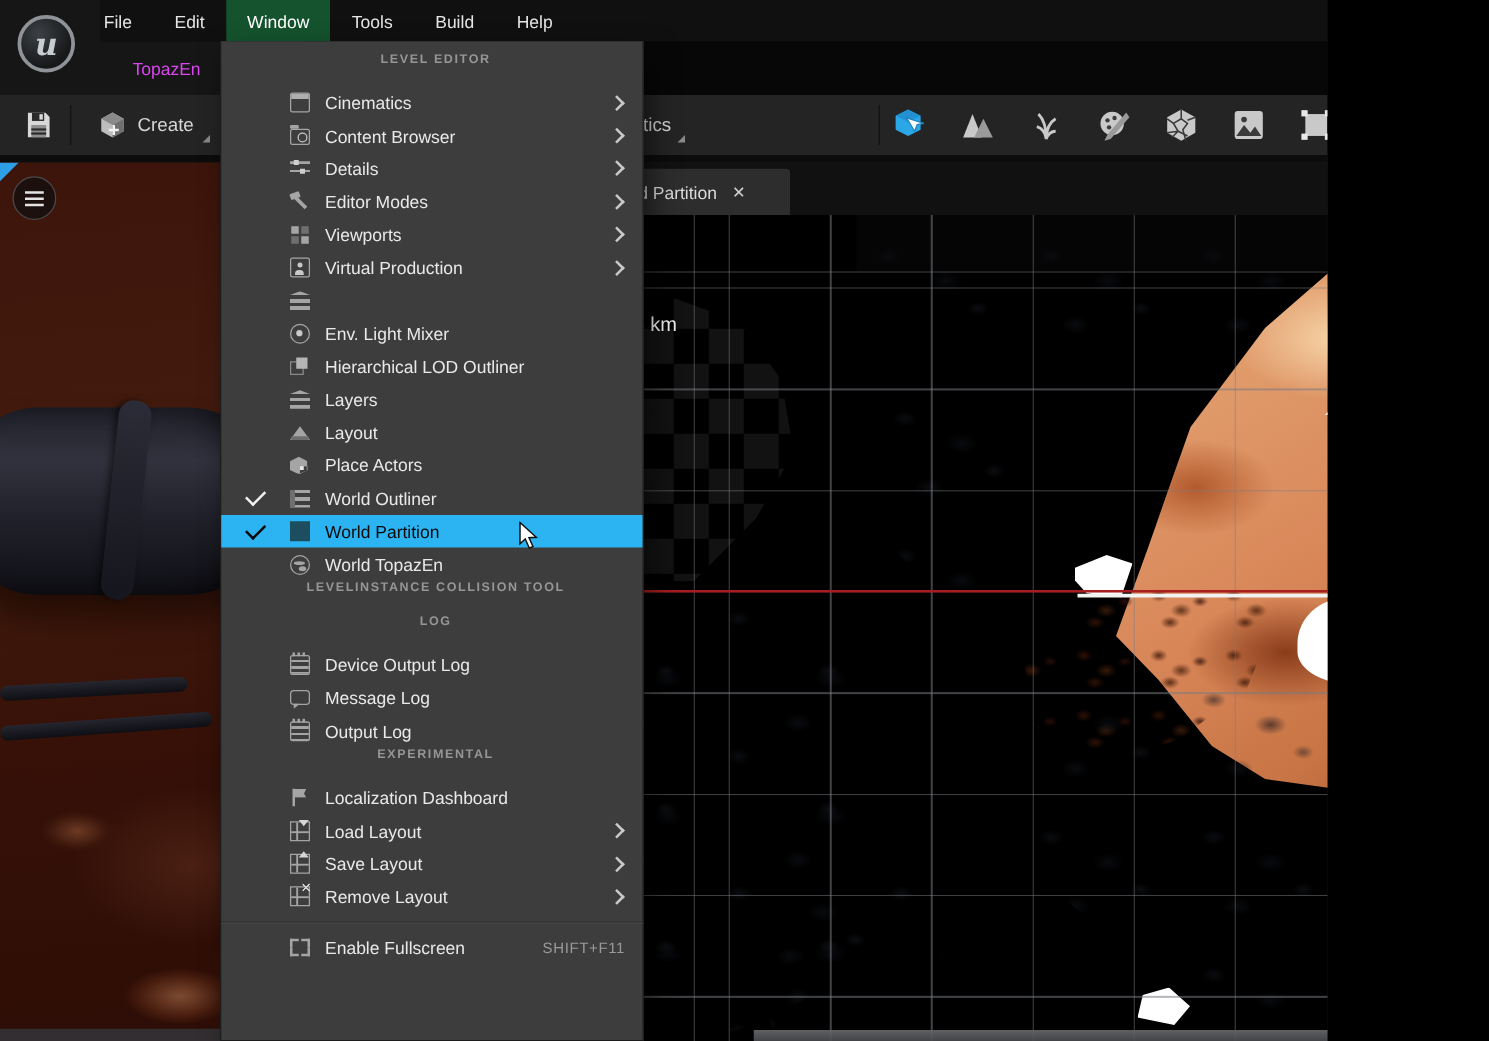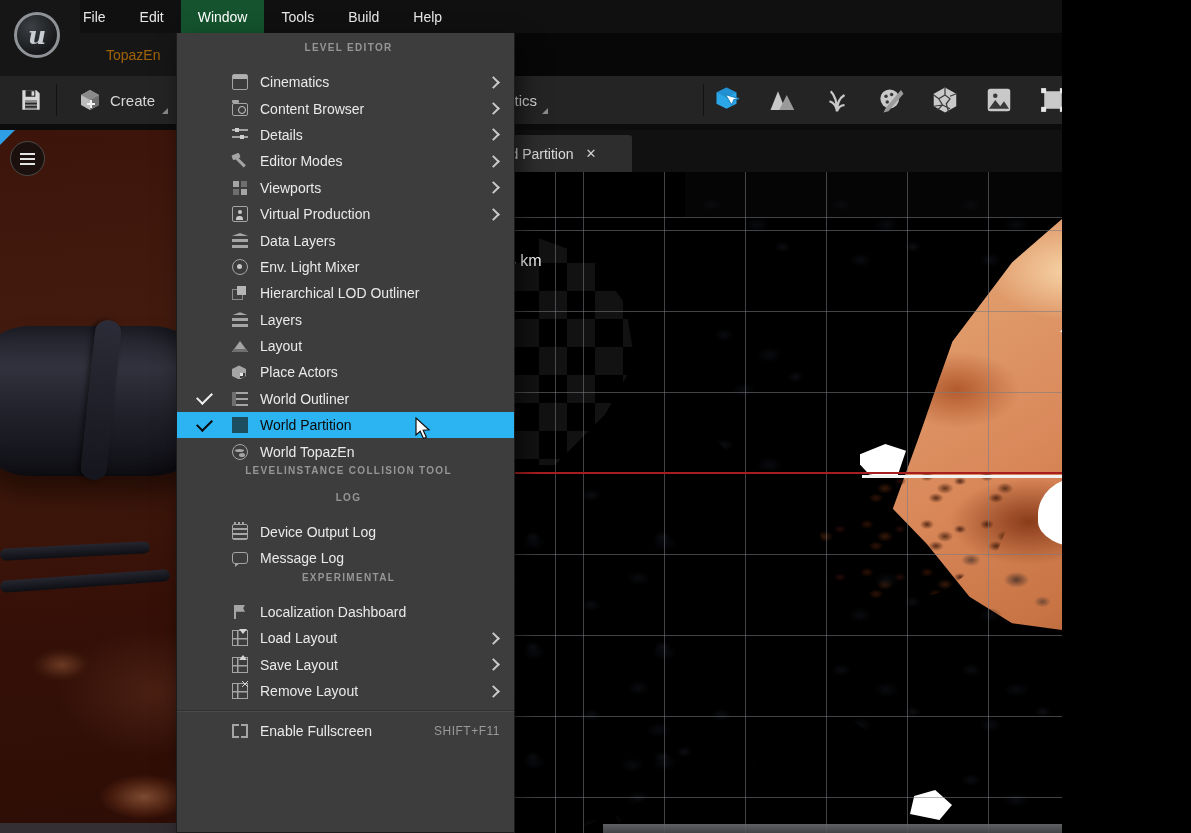--- a/index.html
+++ b/index.html
@@ -14,21 +14,21 @@
   .ue-logo{position:absolute;left:14px;top:12px;width:40px;height:40px;border-radius:50%;
     border:3px solid #8f9398;background:radial-gradient(circle at 35% 30%,#3c4044,#17181a 70%);
     color:#c8cdd2;display:flex;align-items:center;justify-content:center;
     font-family:"DejaVu Serif",serif;font-style:italic;font-weight:bold;font-size:25px;line-height:1;}
   .menubar-items{position:absolute;left:66px;top:0;height:33px;display:flex;z-index:32;}
   .mb-item{height:33px;display:flex;align-items:center;padding:0 17px;color:#e6e6e6;font-size:14px;cursor:default;}
   .mb-item.active{background:#14532d;color:#ffffff;}
   
   .tabrow{position:absolute;left:80px;top:33px;width:1111px;height:43px;background:#070707;}
   .proj-tab{position:absolute;left:0;top:0;height:43px;width:120px;background:#161616;
-    color:#a16207;font-size:14px;display:flex;align-items:center;padding:0 14px 0 26px;}
+    color:#d946ef;font-size:14px;display:flex;align-items:center;padding:0 14px 0 26px;}
   
   .toolbar{position:absolute;left:0;top:76px;width:100%;height:48px;background:#242424;border-bottom:6px solid #0c0c0c;}
   .tb-save{position:absolute;left:14px;top:8px;width:34px;height:32px;display:flex;align-items:center;justify-content:center;}
   .tb-sep{position:absolute;top:8px;width:1px;height:32px;background:#121212;}
   .tb-create{position:absolute;left:68px;top:6px;height:36px;display:flex;align-items:center;gap:8px;padding:0 16px 0 10px;color:#d6d6d6;font-size:15px;}
   .corner{position:absolute;right:3px;bottom:4px;width:0;height:0;border-left:6px solid transparent;border-bottom:6px solid #8a8a8a;}
   .tb-cinematics{position:absolute;left:455px;top:6px;width:82px;height:36px;color:#d6d6d6;font-size:15px;display:flex;align-items:center;justify-content:flex-end;padding-right:14px;}
   .modes{position:absolute;left:712px;top:6px;height:36px;display:flex;gap:20px;align-items:center;}
   .mode-btn{width:34px;height:34px;display:flex;align-items:center;justify-content:center;}
   
@@ -410,21 +410,20 @@
           <span class="ic ic-vcam"></span>
         </div>
       <div class="lbl">Virtual Production</div>
         <span class="chev"></span>
     </div>
     <div class="m-item">
       <div class="checkcol"></div>
         <div class="iconcol">
           <span class="ic ic-layers"></span>
         </div>
-      <div class="lbl">Data Layers</div>
     </div>
     <div class="m-item">
       <div class="checkcol"></div>
         <div class="iconcol">
           <span class="ic ic-eye"></span>
         </div>
       <div class="lbl">Env. Light Mixer</div>
     </div>
     <div class="m-item">
       <div class="checkcol"></div>
@@ -495,20 +494,27 @@
           <span class="ic ic-log"></span>
         </div>
       <div class="lbl">Device Output Log</div>
     </div>
     <div class="m-item">
       <div class="checkcol"></div>
         <div class="iconcol">
           <span class="ic ic-msg"></span>
         </div>
       <div class="lbl">Message Log</div>
+    </div>
+    <div class="m-item">
+      <div class="checkcol"></div>
+        <div class="iconcol">
+          <span class="ic ic-log"></span>
+        </div>
+      <div class="lbl">Output Log</div>
     </div>
 
     <div class="m-section">
       <span>EXPERIMENTAL</span>
         <div class="rule"></div>
     </div>
     <div class="m-item">
       <div class="checkcol"></div>
         <div class="iconcol">
           <span class="ic ic-flag"></span>

